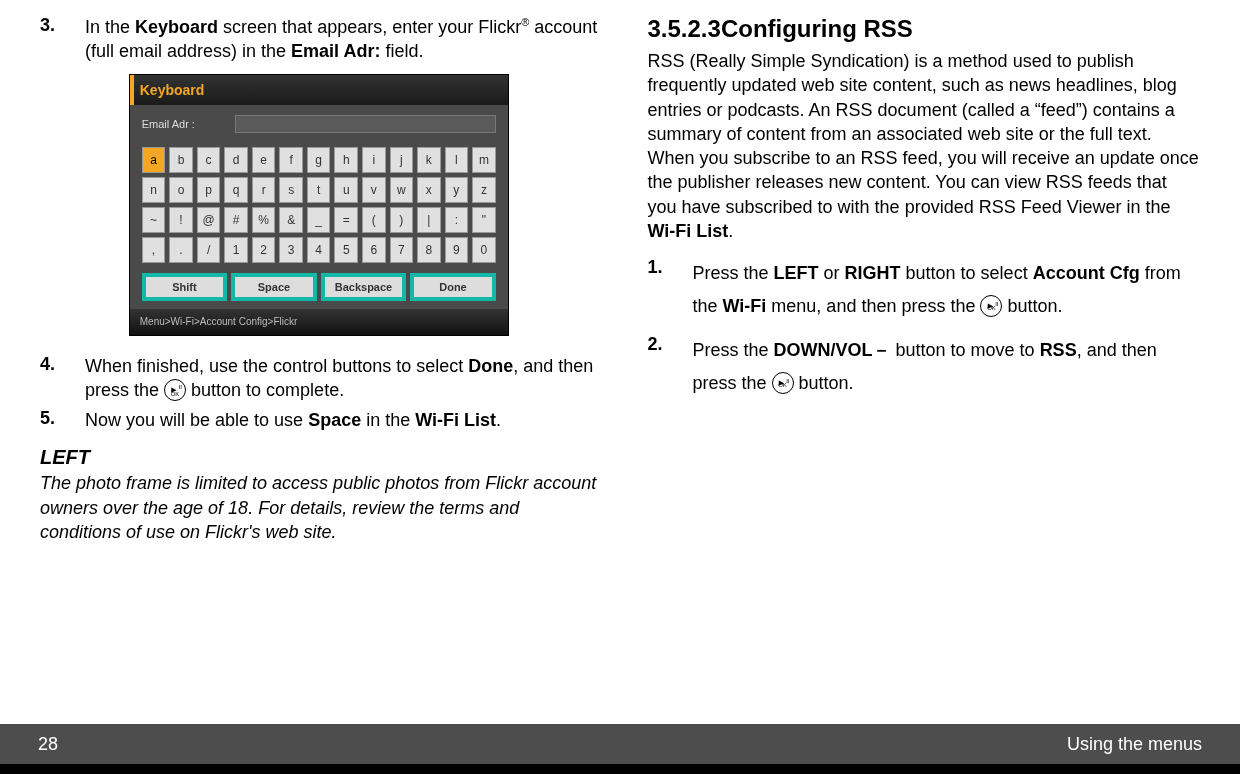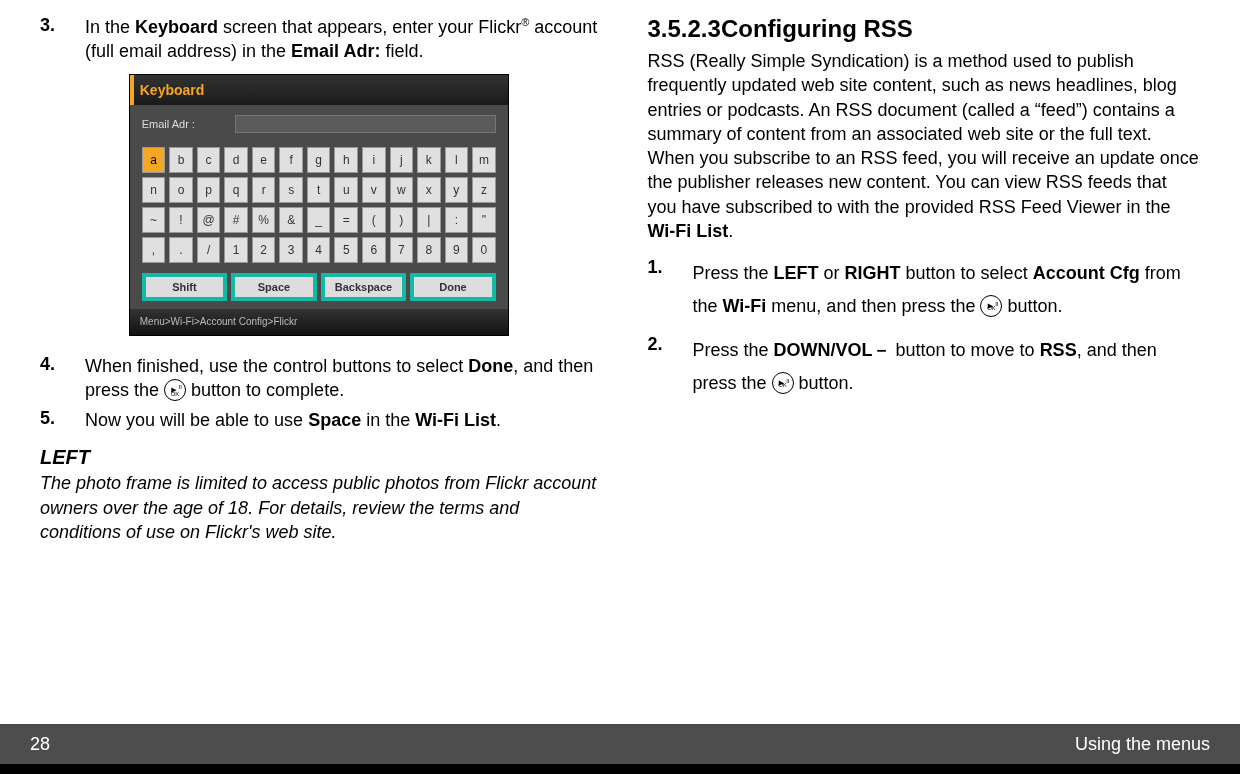--- a/index.html
+++ b/index.html
@@ -115,21 +115,21 @@
     display:flex; gap:0;
   }
   .intro {
     font-size: 18px; line-height:1.35; margin-bottom:14px;
   }
 
   .footer-bar {
     position:absolute; left:0; right:0; bottom:10px; height:40px;
     background:#4d4d4d; color:#fff; display:flex;
     align-items:center; justify-content:space-between;
-    padding:0 30px; font-size:18px;
+    padding:0 38px; font-size:18px;
   }
   .footer-black {
     position:absolute; left:0; right:0; bottom:0; height:10px; background:#000;
   }
 </style>
 </head>
 <body>
 
 <div class="page">
 

